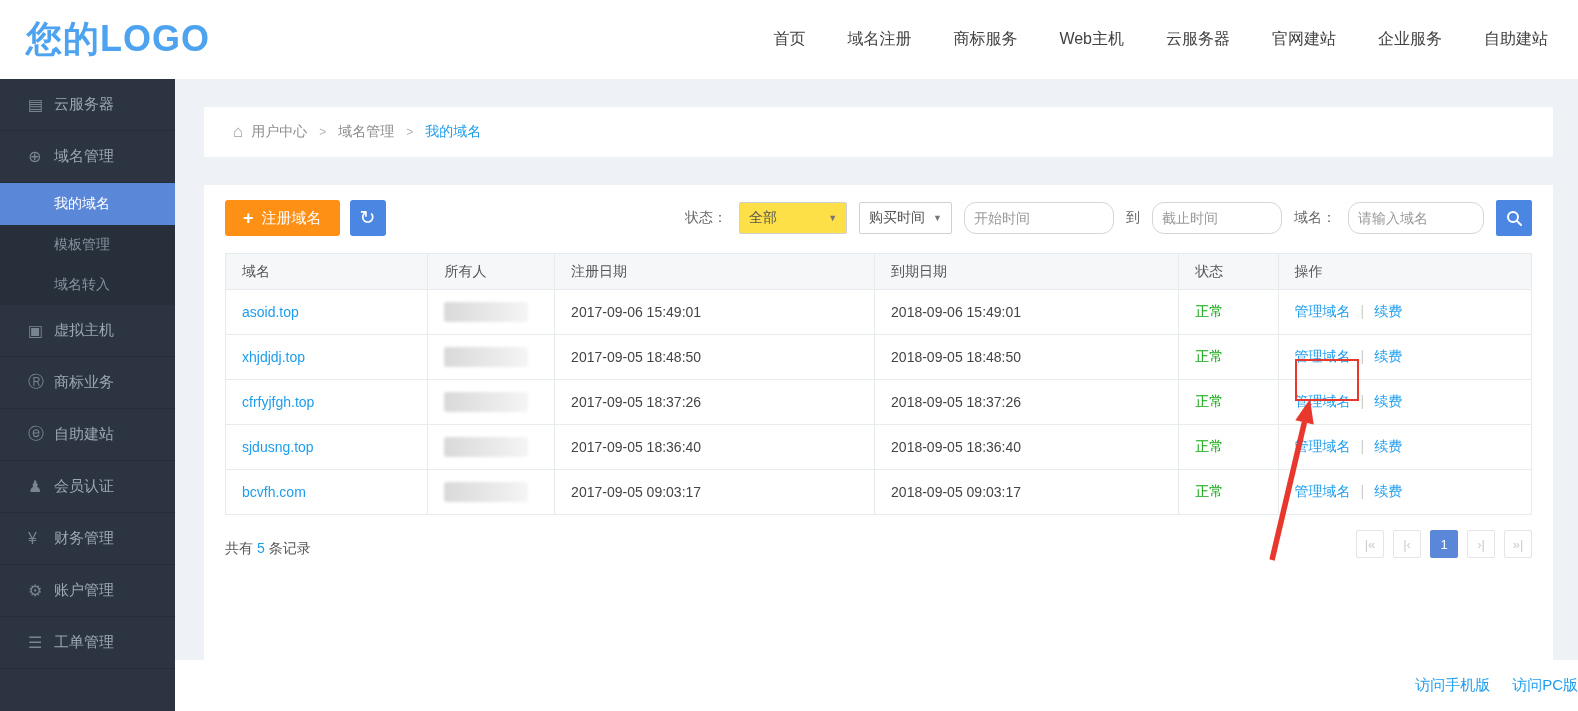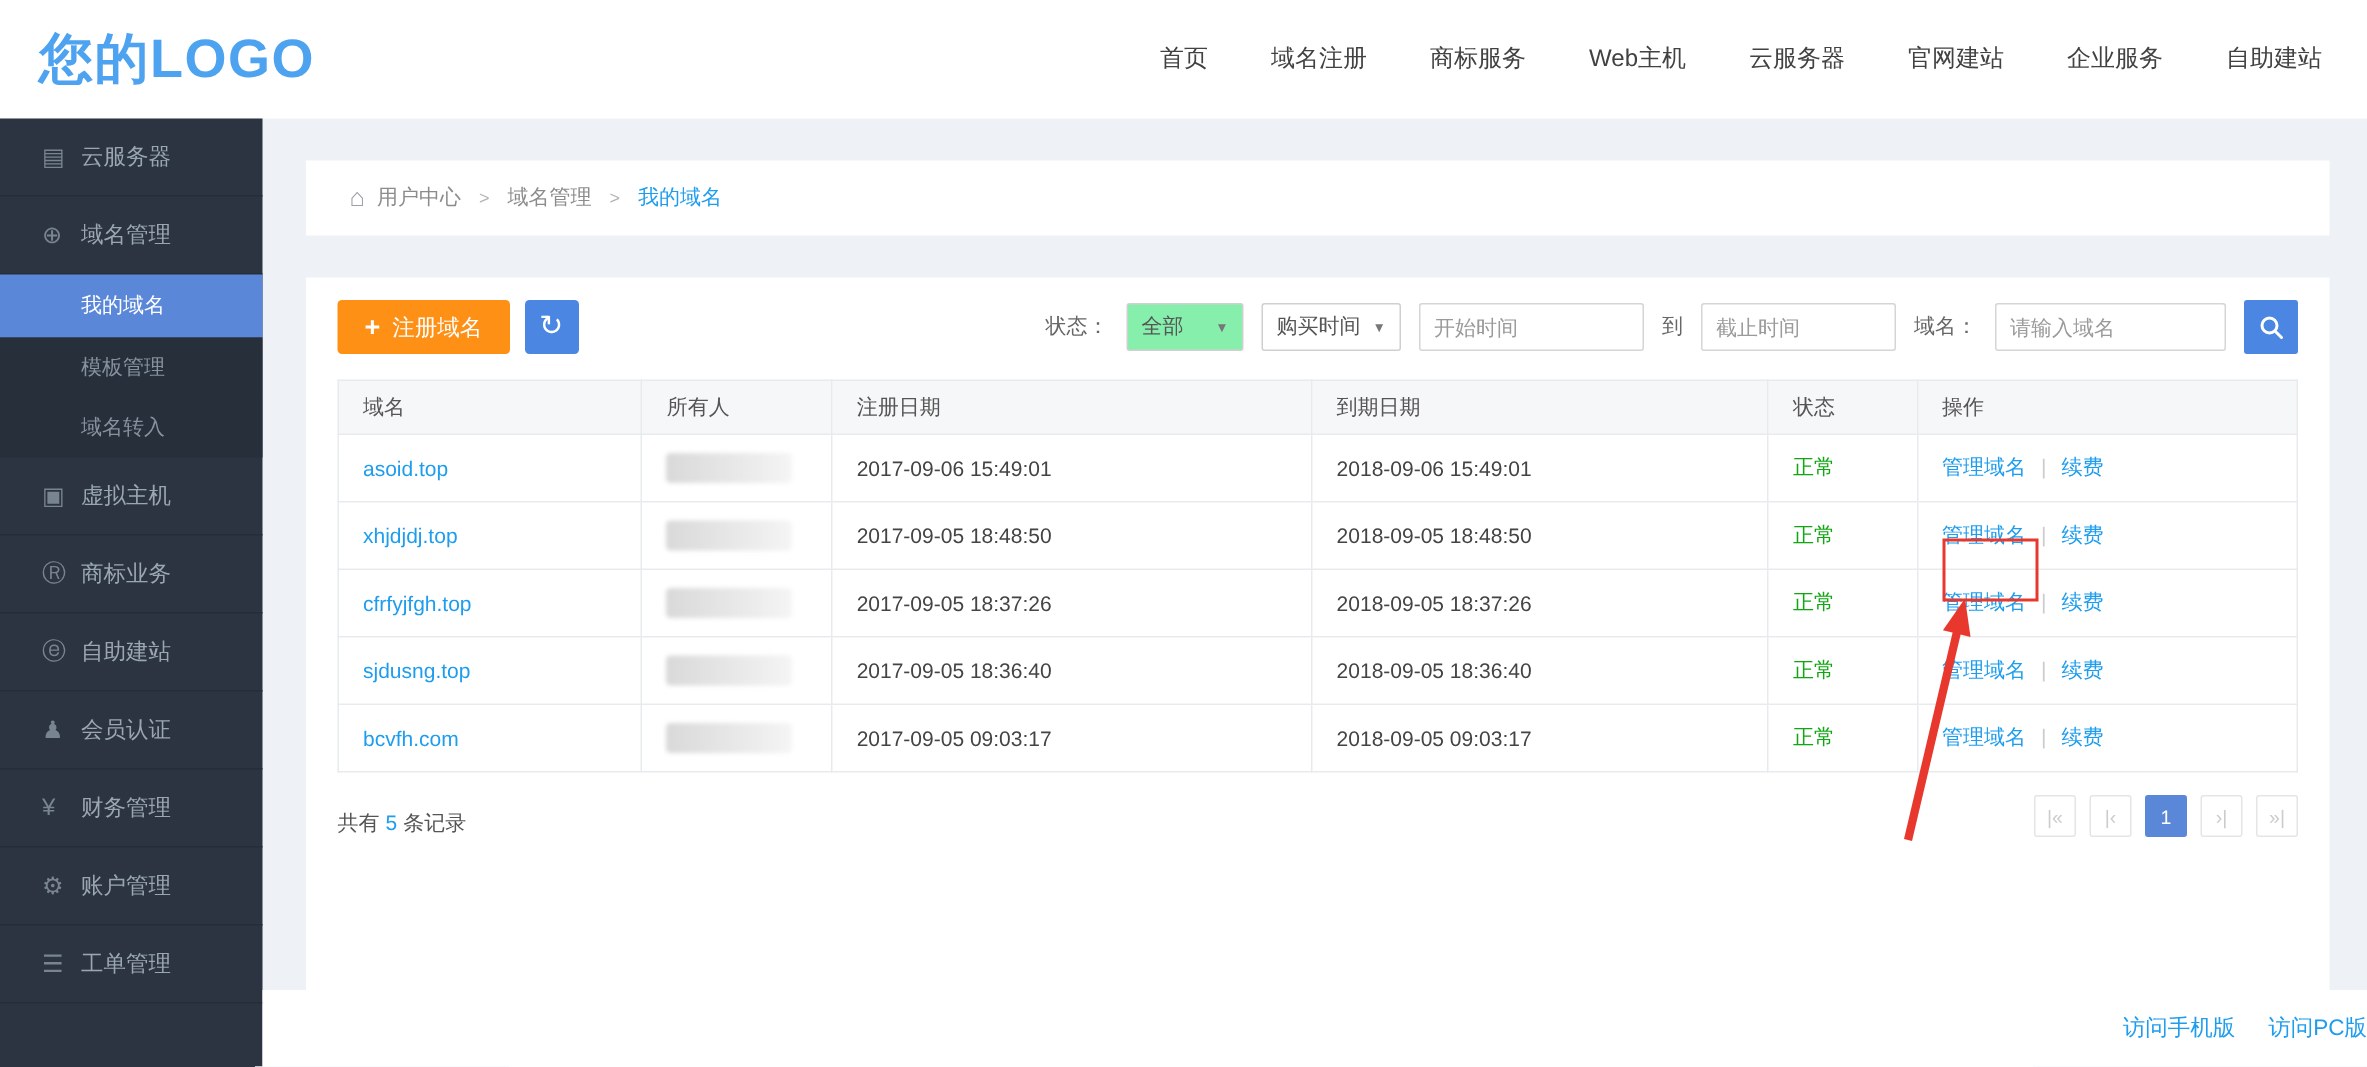--- a/index.html
+++ b/index.html
@@ -33,25 +33,25 @@
   .main-card { margin:28px 25px 0 29px; background:#fff; padding:0 21px 30px 21px; height:475px; }
   .panel-title-row { padding:22px 0 15px 0; border-bottom:1px solid #ebebeb; }
   .panel-title { font-size:19px; font-weight:normal; color:#404040; border-left:4px solid #3e8ef7; padding-left:12px; line-height:22px; }
 
   .toolbar { margin-top:15px; display:flex; align-items:center; }
   .btn-orange { height:36px; background:#ff9016; color:#fff; border:none; border-radius:3px; font-size:15px; padding:0 18px; display:flex; align-items:center; gap:8px; cursor:pointer; font-family:inherit; }
   .btn-orange .plus { font-size:18px; font-weight:bold; }
   .btn-refresh { width:36px; height:36px; margin-left:10px; background:#4b87e2; color:#fff; border:none; border-radius:3px; font-size:19px; cursor:pointer; line-height:36px; }
   .filters { margin-left:auto; display:flex; align-items:center; gap:12px; font-size:14px; color:#666; }
   .sel { height:32px; border:1px solid #d0d0d0; border-radius:2px; display:flex; align-items:center; justify-content:space-between; padding:0 9px; font-size:14px; color:#555; cursor:pointer; background:#fff; }
-  .sel.gray { background:#86efac; width:78px; }
+  .sel.gray { background:#fde047; width:108px; }
   .sel .car { font-size:9px; color:#777; margin-left:8px; }
-  .filters input { height:32px; border:1px solid #d5d5d5; border-radius:2px; padding:0 9px; font-size:14px; color:#555; font-family:inherit; outline:none; }
+  .filters input { height:32px; border:1px solid #d5d5d5; border-radius:12px; padding:0 9px; font-size:14px; color:#555; font-family:inherit; outline:none; }
   .filters input::placeholder { color:#9a9a9a; }
-  .in-start { width:150px; } .in-end { width:130px; } .in-domain { width:154px; }
+  .in-start { width:150px; } .in-end { width:130px; } .in-domain { width:136px; }
   .btn-search { width:36px; height:36px; background:#4b87e2; border:none; border-radius:2px; cursor:pointer; display:flex; align-items:center; justify-content:center; }
 
   table.dom-table { width:100%; margin-top:17px; border-collapse:collapse; font-size:14px; }
   .dom-table th, .dom-table td { border:1px solid #e8ebee; text-align:left; padding:0 16px; }
   .dom-table th { height:36px; background:#f6f7f9; color:#555; font-weight:normal; }
   .dom-table td { height:45px; color:#444; }
   .c-domain{width:15.5%;} .c-owner{width:9.7%;} .c-reg{width:24.5%;} .c-exp{width:23.3%;} .c-status{width:7.6%;} .c-op{width:19.4%;}
   .dlink { color:#1e9dee; text-decoration:none; cursor:pointer; }
   .redacted { width:84px; height:20px; border-radius:3px; background:linear-gradient(90deg,#d9d9d9,#ececec 70%,#f5f5f5); filter:blur(1.5px); }
   .status-ok { color:#12a712; }

